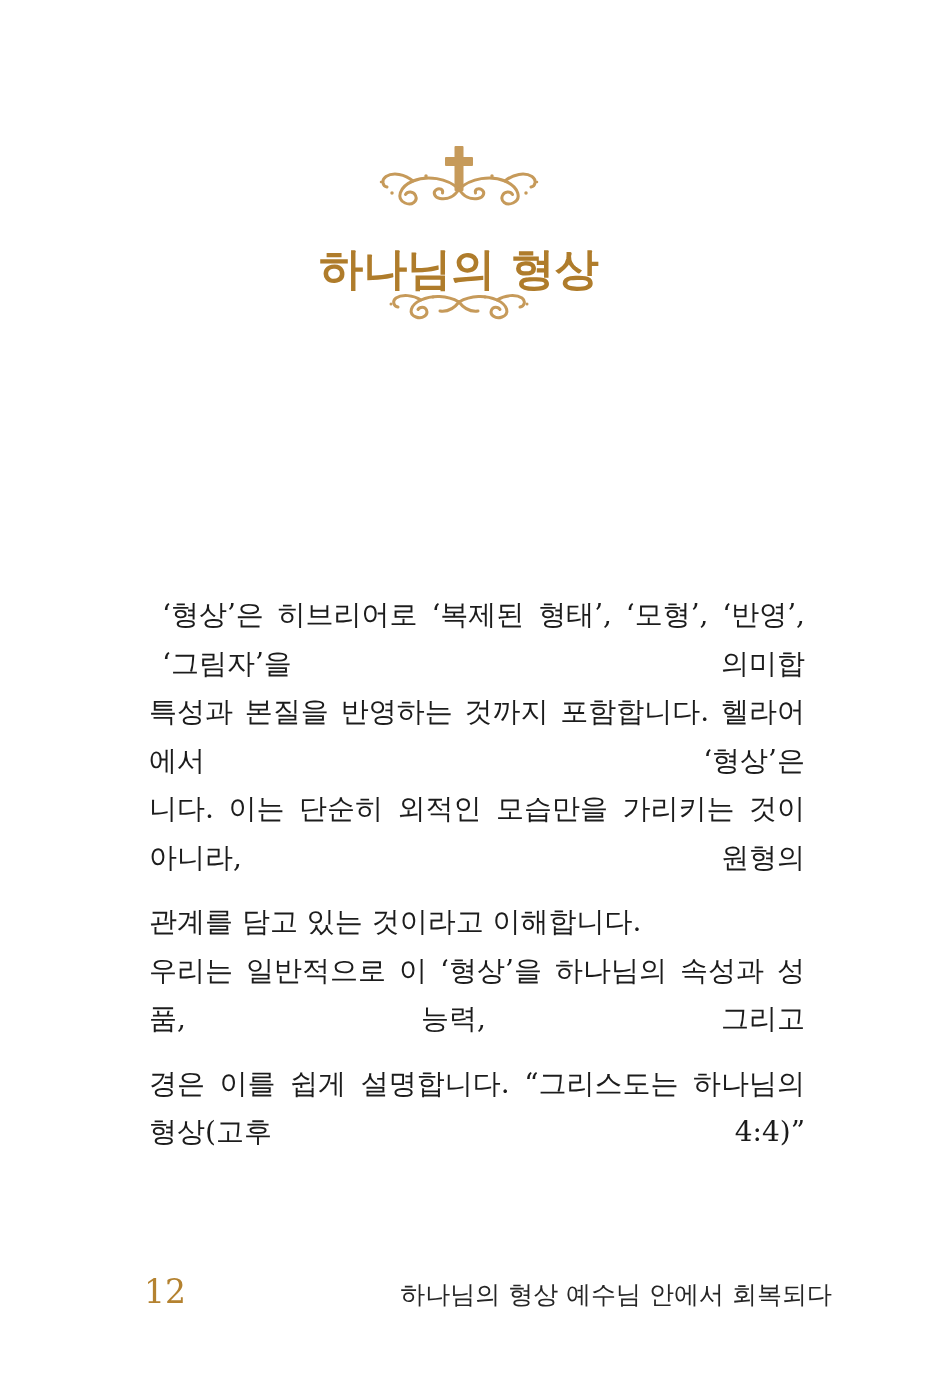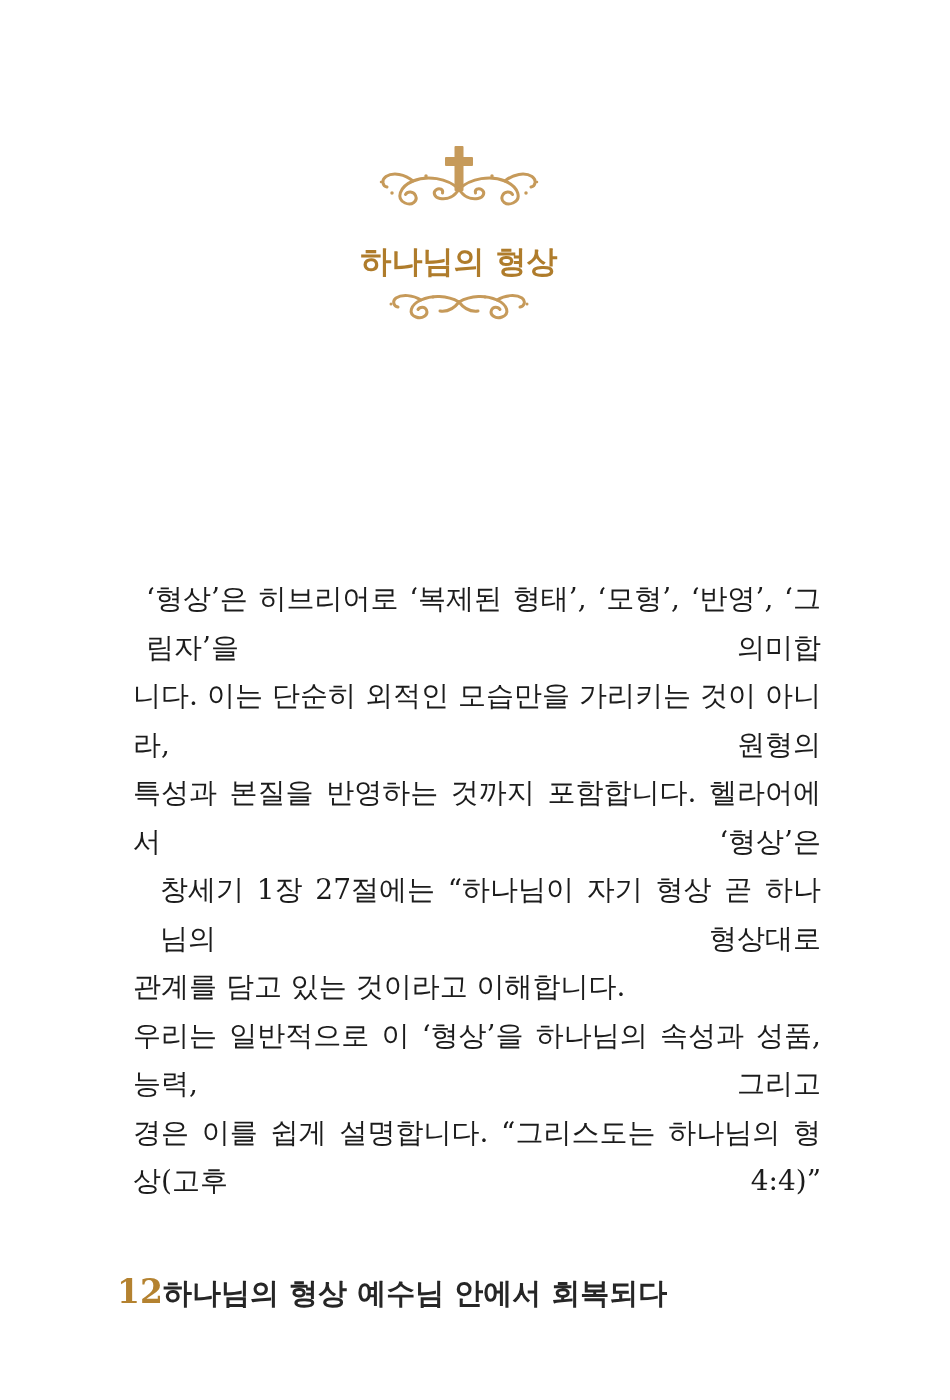--- a/index.html
+++ b/index.html
@@ -19,21 +19,21 @@
     top: 144px;
     width: 164px;
     height: 68px;
   }
   .chapter-title {
     position: absolute;
     left: 259px;
     top: 214px;
     width: 400px;
     text-align: center;
-    font-size: 31px;
+    font-size: 44px;
     line-height: 52px;
     font-weight: bold;
     color: #AF7C2B;
     letter-spacing: 0px;
     white-space: nowrap;
   }
   .ornament-bottom {
     position: absolute;
     left: 380px;
     top: 290px;
@@ -44,47 +44,47 @@
   
   .body-text {
     position: absolute;
     left: 133px;
     top: 575px;
     width: 688px;
     font-size: 28px;
     line-height: 48.5px;
     color: #1C1C1C;
   }
-  .para { margin: 0; padding: 0; }
+  .para { margin: 16px; padding: 0; }
   .line {
     text-align: justify;
     text-align-last: justify;
     white-space: normal;
   }
   .line.last { text-align-last: left; }
   .line.first { padding-left: 27px; }
   .line.first-q { padding-left: 13px; }
 
   
   .footer {
     position: absolute;
-    left: 117px;
+    left: 144px;
     top: 1272px;
     width: 688px;
     display: flex;
+    justify-content: space-between;
     align-items: baseline;
-    font-weight: bold;
   }
   .page-number {
     font-size: 33px;
     color: #B48230;
     line-height: 40px;
   }
   .running-title {
-    font-size: 29px;
+    font-size: 25px;
     color: #262626;
     line-height: 40px;
   }
 </style>
 </head>
 <body>
 
 <div class="page">
 
   <svg class="ornament-top" viewBox="0 0 328 132" aria-hidden="true">
@@ -112,25 +112,24 @@
       <path d="M82,16 C66,6 44,4 32,12 C24,18 27,29 36,30"></path>
       <circle cx="22" cy="24" r="3" fill="#C69A5A" stroke="none"></circle>
       <circle cx="106" cy="10" r="3" fill="#C69A5A" stroke="none"></circle>
     </g>
     <use href="#bl" transform="translate(316 0) scale(-1 1)"></use>
   </svg>
 
   <div class="body-text">
     <div class="para">
       <div class="line first-q">‘형상’은 히브리어로 ‘복제된 형태’, ‘모형’, ‘반영’, ‘그림자’을 의미합</div>
+      <div class="line">특성과 본질을 반영하는 것까지 포함합니다. 헬라어에서 ‘형상’은</div>
       <div class="line">니다. 이는 단순히 외적인 모습만을 가리키는 것이 아니라, 원형의</div>
-      <div class="line">특성과 본질을 반영하는 것까지 포함합니다. 헬라어에서 ‘형상’은</div>
     </div>
     <div class="para">
-      <div class="line first">창세기 1장 27절에는 “하나님이 자기 형상 곧 하나님의 형상대로</div>
       <div class="line last">관계를 담고 있는 것이라고 이해합니다.</div>
       <div class="line">우리는 일반적으로 이 ‘형상’을 하나님의 속성과 성품, 능력, 그리고</div>
     </div>
     <div class="para">
       <div class="line">경은 이를 쉽게 설명합니다. “그리스도는 하나님의 형상(고후 4:4)”</div>
 
     </div>
   </div>
 
   <div class="footer">

